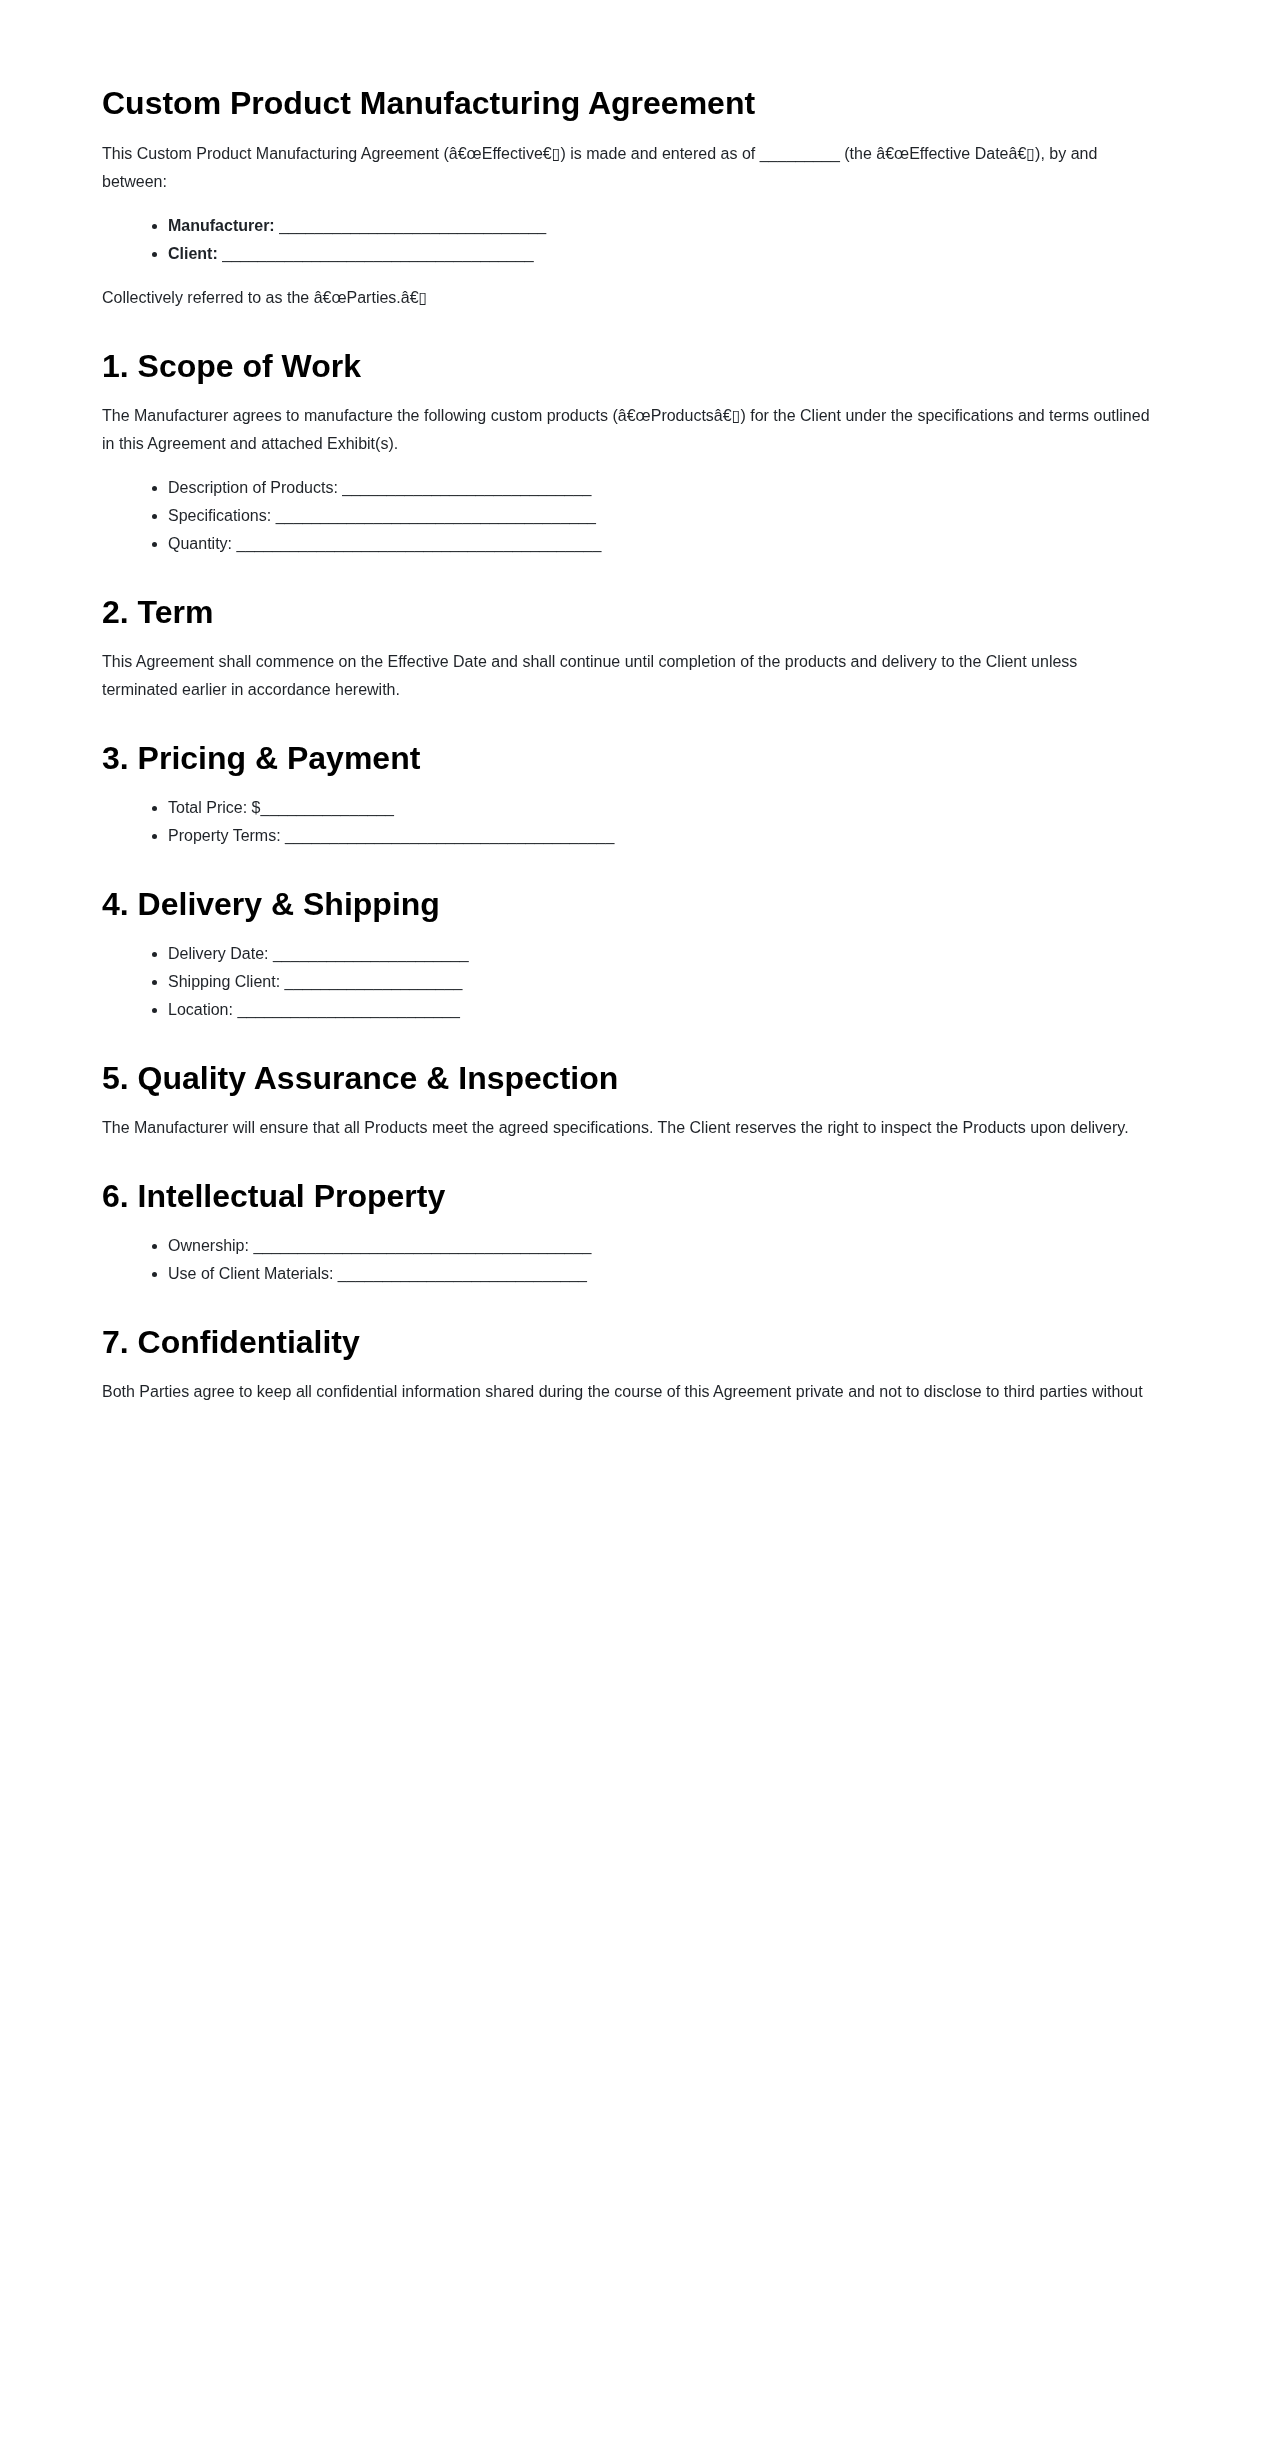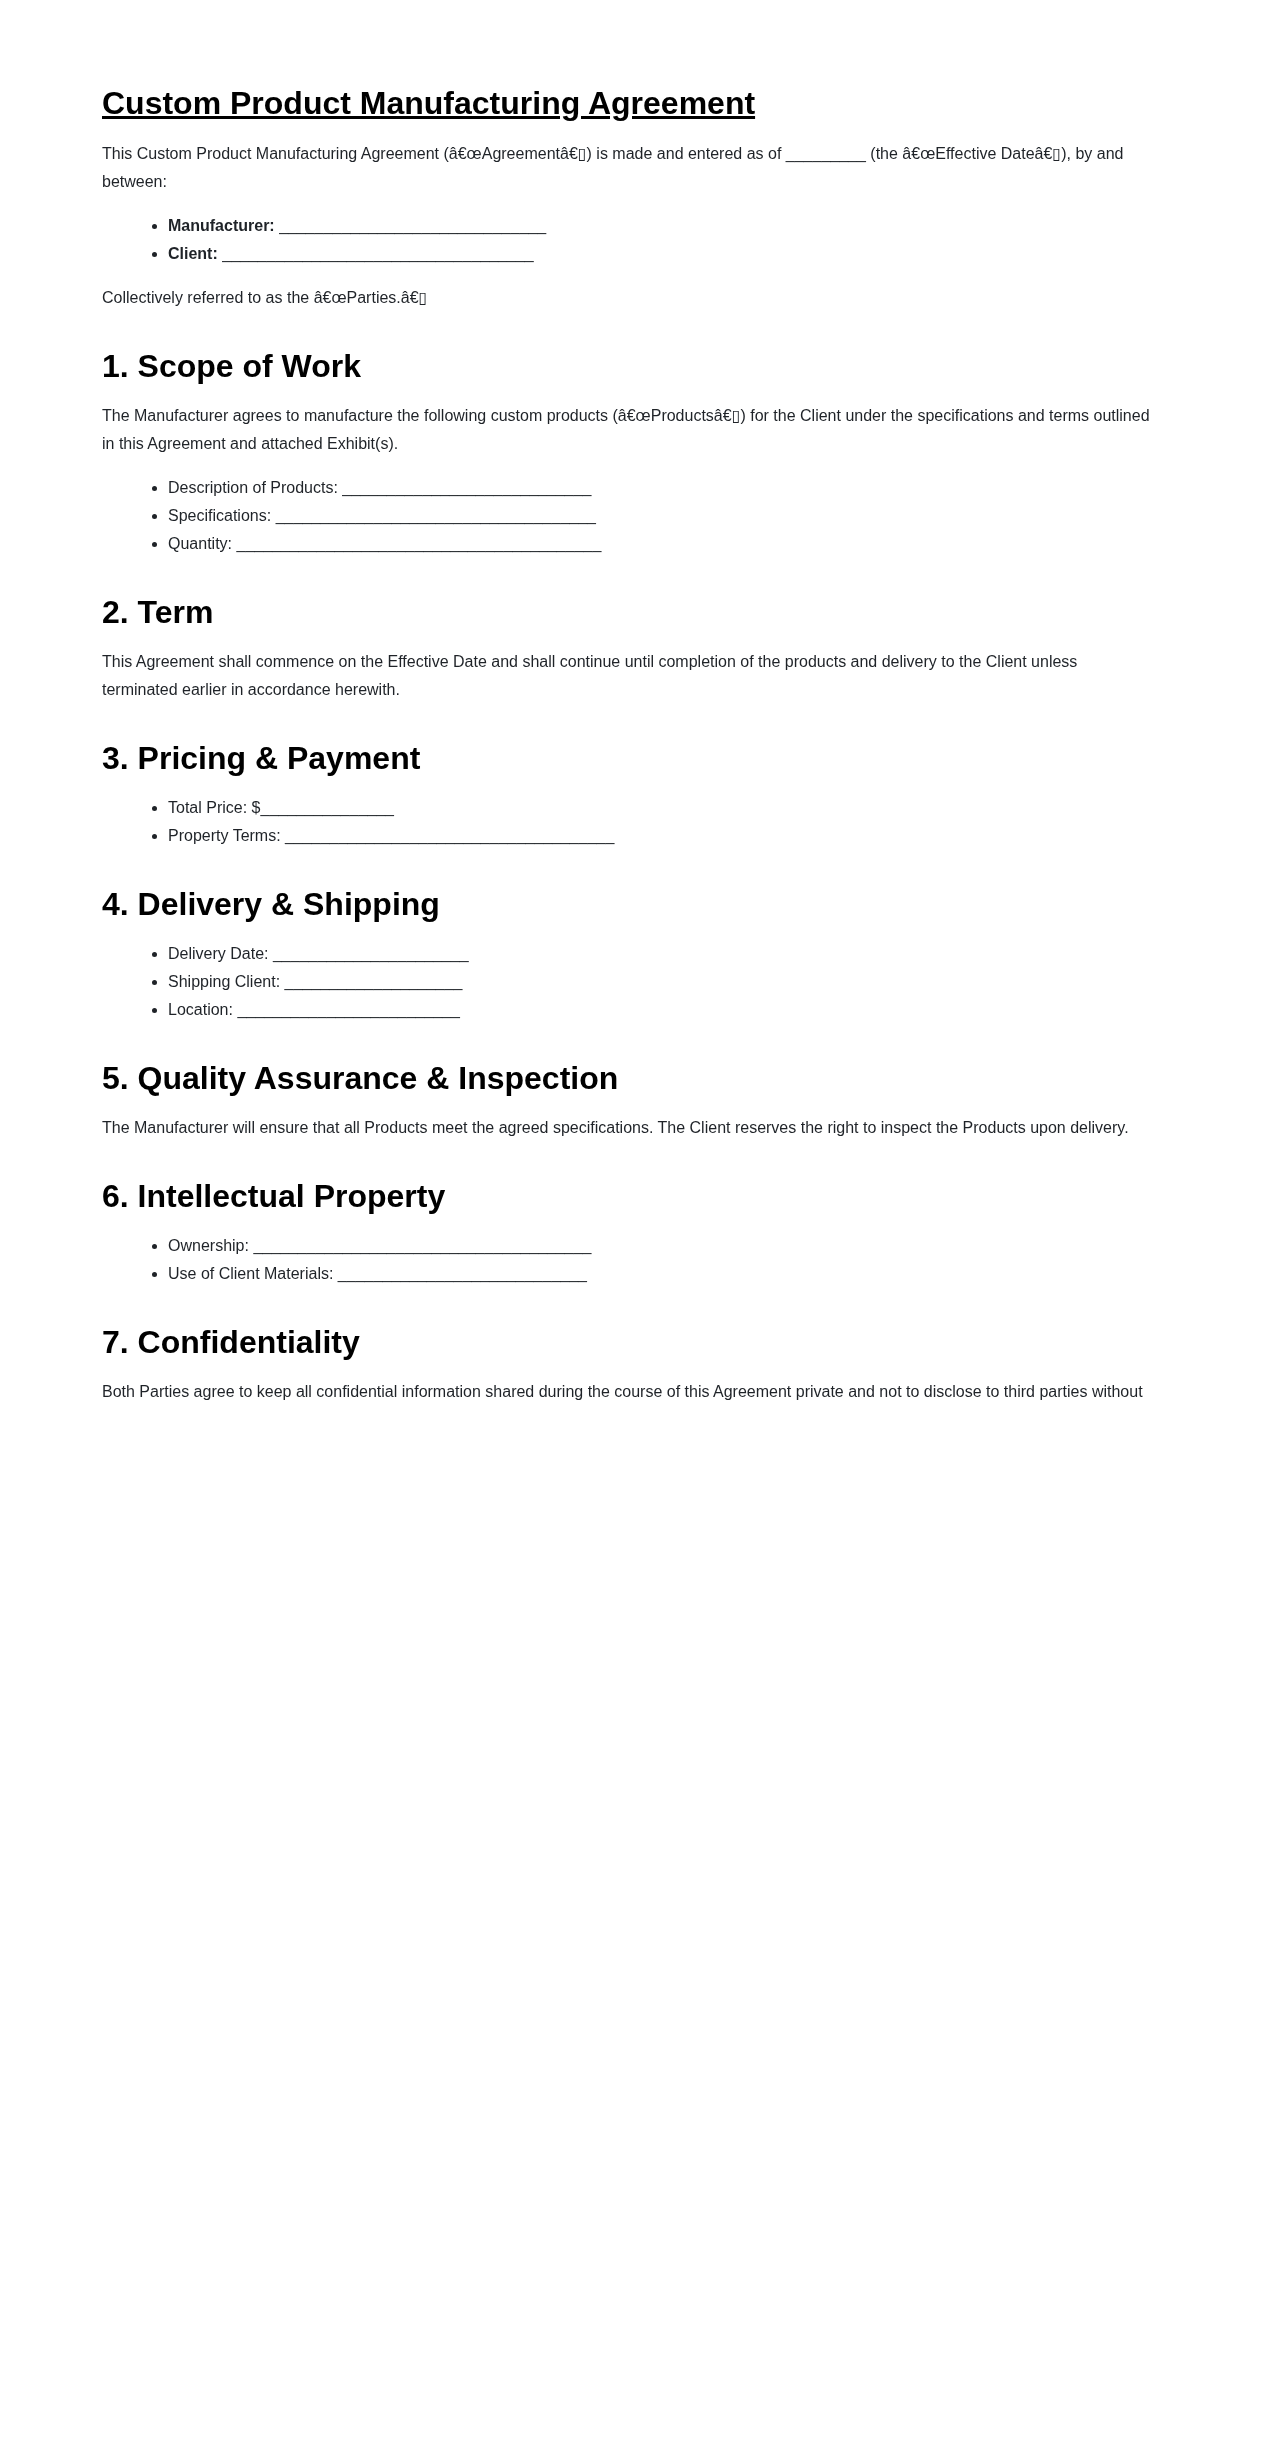--- a/index.html
+++ b/index.html
@@ -15,21 +15,20 @@
     width: 100%;
     height: 100%;
     padding: 84px 40px 0 102px;
   }
   h1 {
     margin: 0 0 18px 0;
     font-size: 32px;
     line-height: 1.2;
     font-weight: 700;
     color: #000000;
-    text-decoration: underline;
   }
   h2 {
     margin: 34px 0 16px 0;
     font-size: 32px;
     line-height: 1.25;
     font-weight: 700;
     color: #000000;
   }
   p {
     margin: 0 0 16px 0;
@@ -51,21 +50,21 @@
   }
   strong { font-weight: 700; }
 </style>
 </head>
 <body>
 
 <main class="page">
 
   <h1>Custom Product Manufacturing Agreement</h1>
 
-  <p class="wrap">This Custom Product Manufacturing Agreement (â€œAgreementâ€▯) is made and entered as of _________ (the â€œEffective Dateâ€▯), by and
+  <p class="wrap">This Custom Product Manufacturing Agreement (â€œEffective€▯) is made and entered as of _________ (the â€œEffective Dateâ€▯), by and
 between:</p>
 
   <ul>
     <li><strong>Manufacturer:</strong> <span>______________________________</span></li>
     <li><strong>Client:</strong> <span>___________________________________</span></li>
   </ul>
 
   <p>Collectively referred to as the â€œParties.â€▯</p>
 
   <h2>1. Scope of Work</h2>

